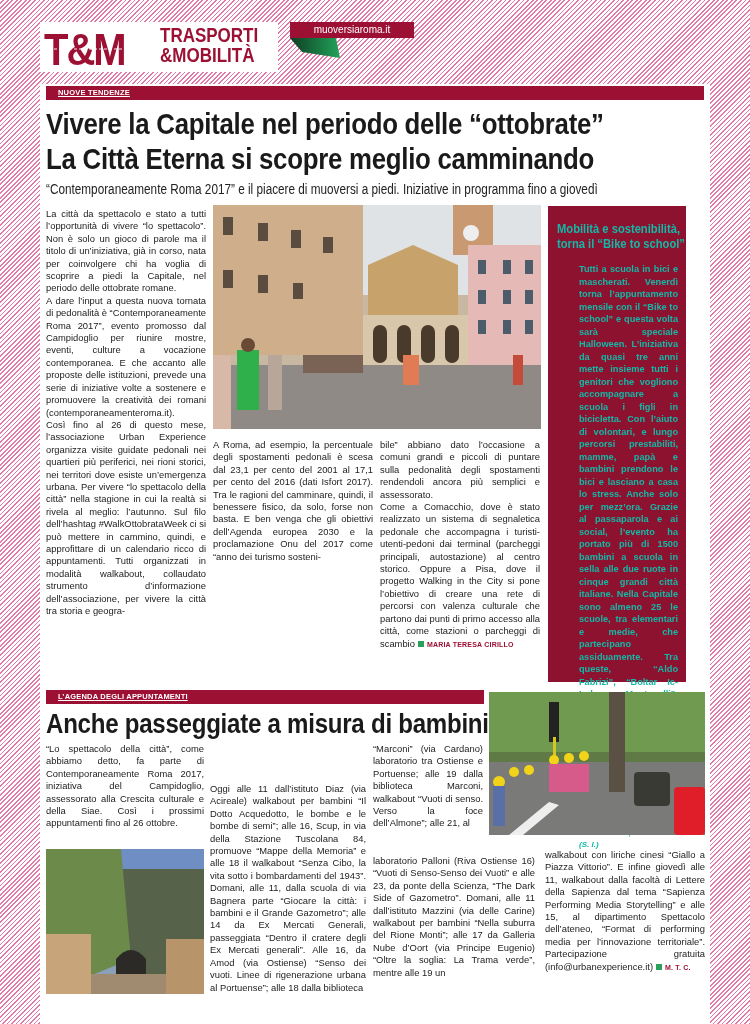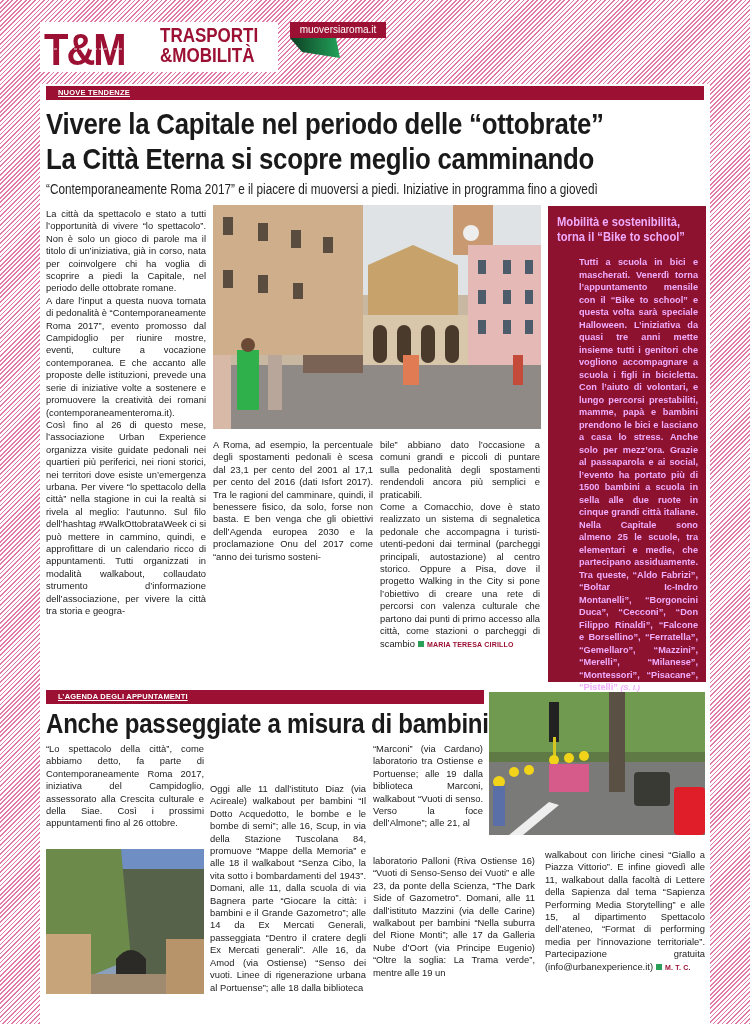--- a/index.html
+++ b/index.html
@@ -8,31 +8,31 @@
     position: relative;
     font-family: "Liberation Sans", sans-serif;
     background-color: #f6d4e4;
     background-image: repeating-linear-gradient(135deg, #ffffff 0px, #ffffff 2px, #e27aa8 2px, #e27aa8 3.2px);
   }
   .abs { position: absolute; }
   .logo-box { left: 40px; top: 22px; width: 238px; height: 50px; background: #fff; }
   .logo-tm { left: 44px; top: 22px; font-family: "Liberation Sans", sans-serif; font-weight: 900; font-size: 40px; line-height: 50px; color: #9b1033; letter-spacing: -2px; transform: scaleY(1.1); transform-origin: top left; }
   .logo-tm-dash { position: absolute; left: 0; top: 24px; width: 108px; border-top: 1.5px dashed #fff; opacity: 0.9; }
   .logo-text { left: 160px; top: 25px; font-family: "Liberation Sans", sans-serif; font-weight: 700; font-size: 20px; line-height: 20px; color: #9b1033; transform: scaleX(0.85); transform-origin: top left; }
-  .web-tag { left: 290px; top: 22px; width: 96px; height: 16px; background: #9b1033; color: #fff; font-size: 10px; line-height: 16px; text-align: center; }
+  .web-tag { left: 290px; top: 22px; width: 124px; height: 16px; background: #9b1033; color: #fff; font-size: 10px; line-height: 16px; text-align: center; }
   .web-ribbon { left: 290px; top: 38px; width: 50px; height: 20px; }
   .paper { left: 40px; top: 84px; width: 670px; height: 940px; background: #fff; }
   .section-bar { height: 14px; background: #9b1033; color: #fff; font-size: 7.5px; font-weight: 700; line-height: 14px; padding-left: 12px; letter-spacing: 0.2px; text-decoration: underline; }
   .headline { font-family: "Liberation Sans", sans-serif; font-weight: 700; color: #1a1a1a; font-size: 30px; line-height: 35px; transform: scaleX(0.86); transform-origin: top left; white-space: nowrap; letter-spacing: -0.3px; }
   .subhead { font-family: "Liberation Sans", sans-serif; font-size: 14px; color: #222; transform: scaleX(0.84); transform-origin: top left; white-space: nowrap; }
   .col { font-family: "Liberation Sans", sans-serif; font-size: 9.4px; line-height: 12.4px; color: #222; text-align: justify; hyphens: auto; }
   .col p { margin: 0; }
   .byline { font-size: 7px; font-weight: 700; color: #9b1033; letter-spacing: 0.2px; }
   .byline-sq { display: inline-block; width: 6px; height: 6px; background: #2aa05a; margin: 0 3px 0 3px; vertical-align: middle; }
-  .sidebar { left: 548px; top: 206px; width: 158px; height: 476px; background: #8c1230; color: #f0abfc; padding: 8px 8px 6px 9px; }
+  .sidebar { left: 548px; top: 206px; width: 138px; height: 476px; background: #8c1230; color: #14b8a6; padding: 15px 8px 6px 9px; }
   .sidebar-title { font-weight: 700; font-size: 13px; line-height: 15px; transform: scaleX(0.86); transform-origin: top left; width: 168px; }
   .sidebar-body { margin-top: 12px; font-weight: 700; font-size: 9.2px; line-height: 12.5px; text-align: justify; margin-left: 22px; }
   .sidebar-sig { font-style: italic; font-size: 8px; }
   .photo { overflow: hidden; }
   .photo svg { display: block; width: 100%; height: 100%; }
 </style>
 </head>
 <body>
 
 <div class="abs logo-box"></div>
@@ -107,21 +107,21 @@
     <rect x="190" y="150" width="16" height="30" fill="#e07b54"></rect>
     <rect x="300" y="150" width="10" height="30" fill="#c44a3a"></rect>
   </svg>
 </div>
 
 <div class="abs col" style="left:213px;top:439px;width:160px;">
   <p>A Roma, ad esempio, la percentuale degli spostamenti pedonali è scesa dal 23,1 per cento del 2001 al 17,1 per cento del 2016 (dati Isfort 2017). Tra le ragioni del camminare, quindi, il benessere fisico, da solo, forse non basta. E ben venga che gli obiettivi dell’Agenda europea 2030 e la proclamazione Onu del 2017 come “anno dei turismo sosteni-</p>
 </div>
 
 <div class="abs col" style="left:380px;top:439px;width:160px;">
-  <p>bile” abbiano dato l’occasione a comuni grandi e piccoli di puntare sulla pedonalità degli spostamenti rendendoli ancora più semplici e praticabili.</p>
+  <p>bile” abbiano dato l’occasione a comuni grandi e piccoli di puntare sulla pedonalità degli spostamenti rendendoli ancora più semplici e assessorato.</p>
   <p><span>Come a Comacchio, dove è stato realizzato un sistema di segnaletica pedonale che accompagna i turisti-utenti-pedoni dai terminal (parcheggi principali, autostazione) al centro storico. Oppure a Pisa, dove il progetto Walking in the City si pone l’obiettivo di creare una rete di percorsi con valenza culturale che partono dai punti di primo accesso alla città, come stazioni o parcheggi di scambio</span><span class="byline-sq"></span><span class="byline">MARIA TERESA CIRILLO</span></p>
 </div>
 
 <div class="abs sidebar">
   <div class="sidebar-title">Mobilità e sostenibilità, torna il “Bike to school”</div>
   <div class="sidebar-body"><span>Tutti a scuola in bici e mascherati. Venerdì torna l’appuntamento mensile con il “Bike to school” e questa volta sarà speciale Halloween. L’iniziativa da quasi tre anni mette insieme tutti i genitori che vogliono accompagnare a scuola i figli in bicicletta. Con l’aiuto di volontari, e lungo percorsi prestabiliti, mamme, papà e bambini prendono le bici e lasciano a casa lo stress. Anche solo per mezz’ora. Grazie al passaparola e ai social, l’evento ha portato più di 1500 bambini a scuola in sella alle due ruote in cinque grandi città italiane. Nella Capitale sono almeno 25 le scuole, tra elementari e medie, che partecipano assiduamente. Tra queste, “Aldo Fabrizi”, “Boltar Ic-Indro Montanelli”, “Borgoncini Duca”, “Cecconi”, “Don Filippo Rinaldi”, “Falcone e Borsellino”, “Ferratella”, “Gemellaro”, “Mazzini”, “Merelli”, “Milanese”, “Montessori”, “Pisacane”, “Pistelli”</span> <span class="sidebar-sig">(S. I.)</span></div>
 </div>
 
 <div class="abs section-bar" style="left:46px;top:690px;width:438px;">L’AGENDA DEGLI APPUNTAMENTI</div>
 <div class="abs headline" style="left:46px;top:708px;font-size:28px;line-height:32px;">Anche passeggiate a misura di bambini</div>

